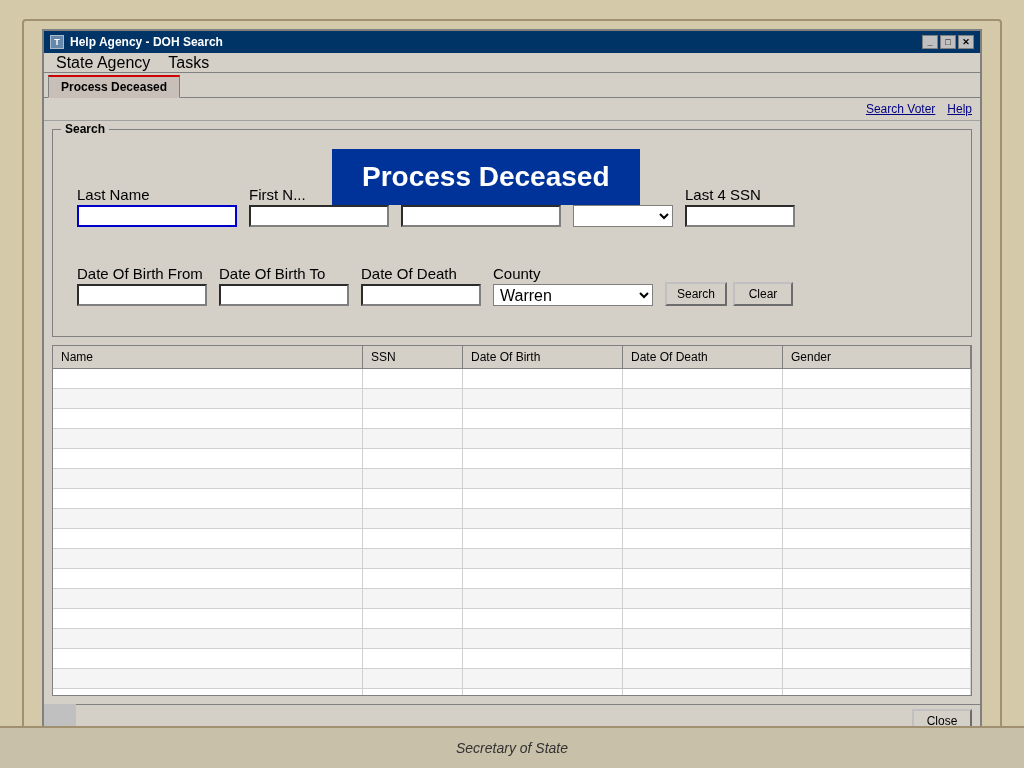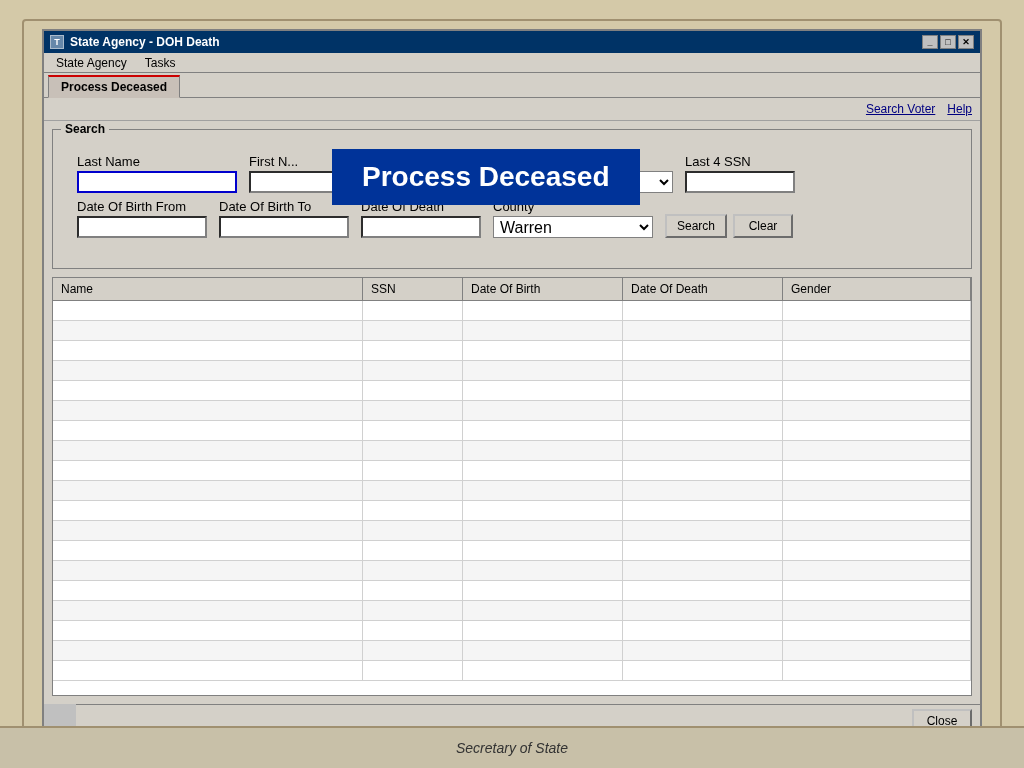--- a/index.html
+++ b/index.html
@@ -91,21 +91,21 @@
       padding: 2px 4px;
       display: flex;
       gap: 2px;
       border-bottom: 1px solid #808080;
       height: 20px;
       align-items: center;
     }
 
     .menu-item {
       padding: 1px 8px;
-      font-size: 12px;
+      font-size: 16px;
       cursor: pointer;
       color: #000;
     }
 
     .tab-bar {
       background: #d4d0c8;
       padding: 2px 4px 0 4px;
       display: flex;
       gap: 2px;
       border-bottom: 1px solid #808080;
@@ -193,22 +193,23 @@
       flex-wrap: wrap;
     }
 
     .field-group {
       display: flex;
       flex-direction: column;
       gap: 2px;
     }
 
     .field-label {
-      font-size: 13px;
+      font-size: 15px;
       color: #000;
+      margin-top: 32px;
     }
 
     .text-input {
       height: 22px;
       border: 2px inset #808080;
       background: white;
       padding: 2px 4px;
       font-size: 12px;
     }
 
@@ -312,21 +313,21 @@
 
 <div class="outer-frame">
   <div class="window-wrapper" style="position:relative; width:940px; height:710px;">
     <div class="window">
 
       <div class="title-bar">
         <div class="title-bar-left">
           <div class="title-icon">
             <span>T</span>
           </div>
-          <span>State Agency - DOH Death</span>
+          <span>Help Agency - DOH Search</span>
         </div>
         <div class="title-bar-controls">
           <div class="title-btn">_</div>
           <div class="title-btn">□</div>
           <div class="title-btn">✕</div>
         </div>
       </div>
 
       <div class="menu-bar">
         <span class="menu-item">State Agency</span>

